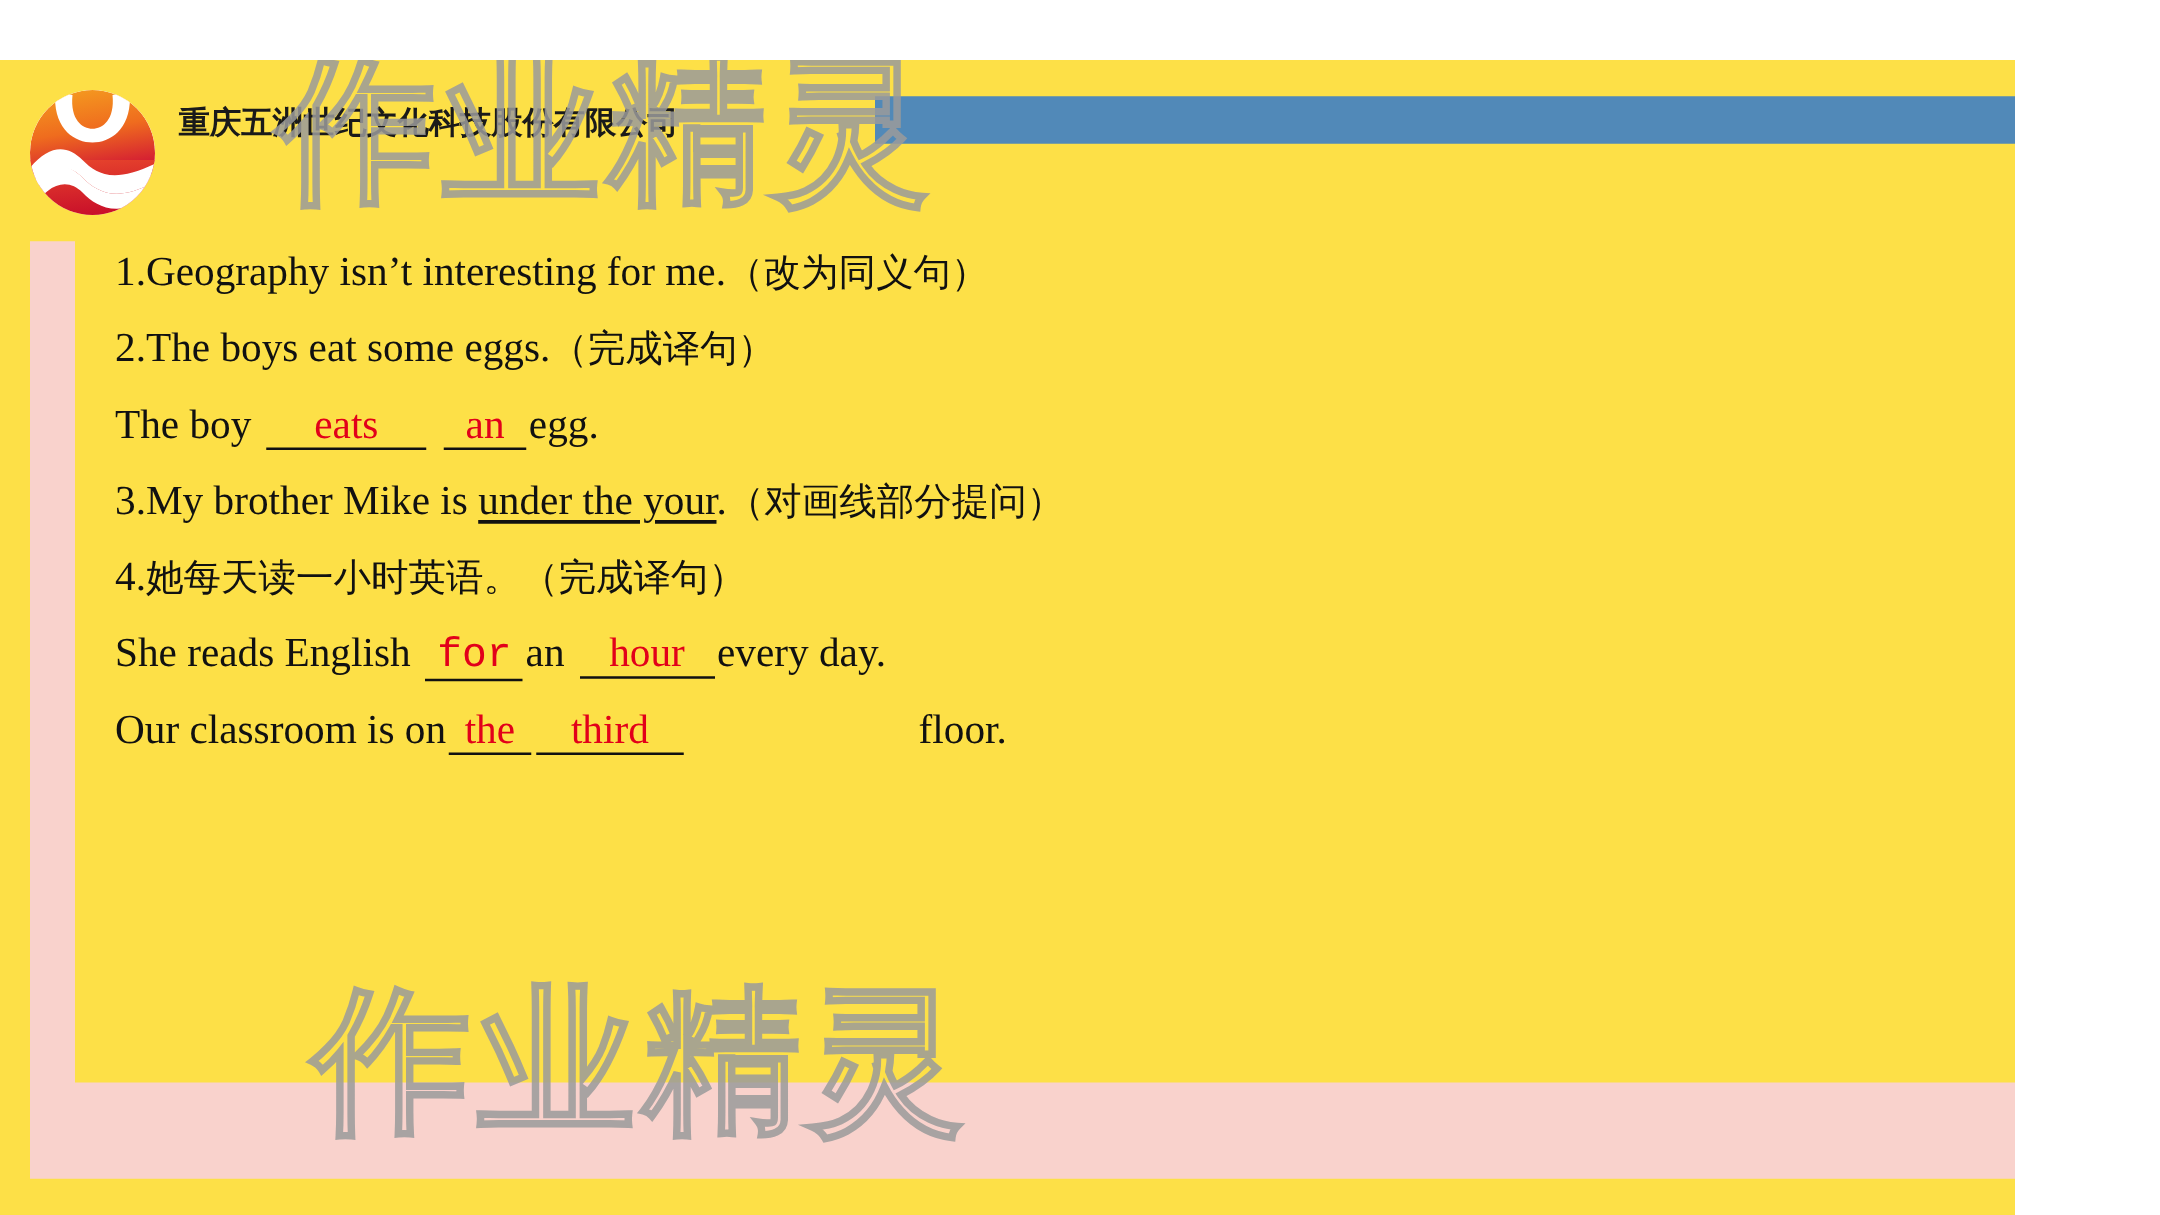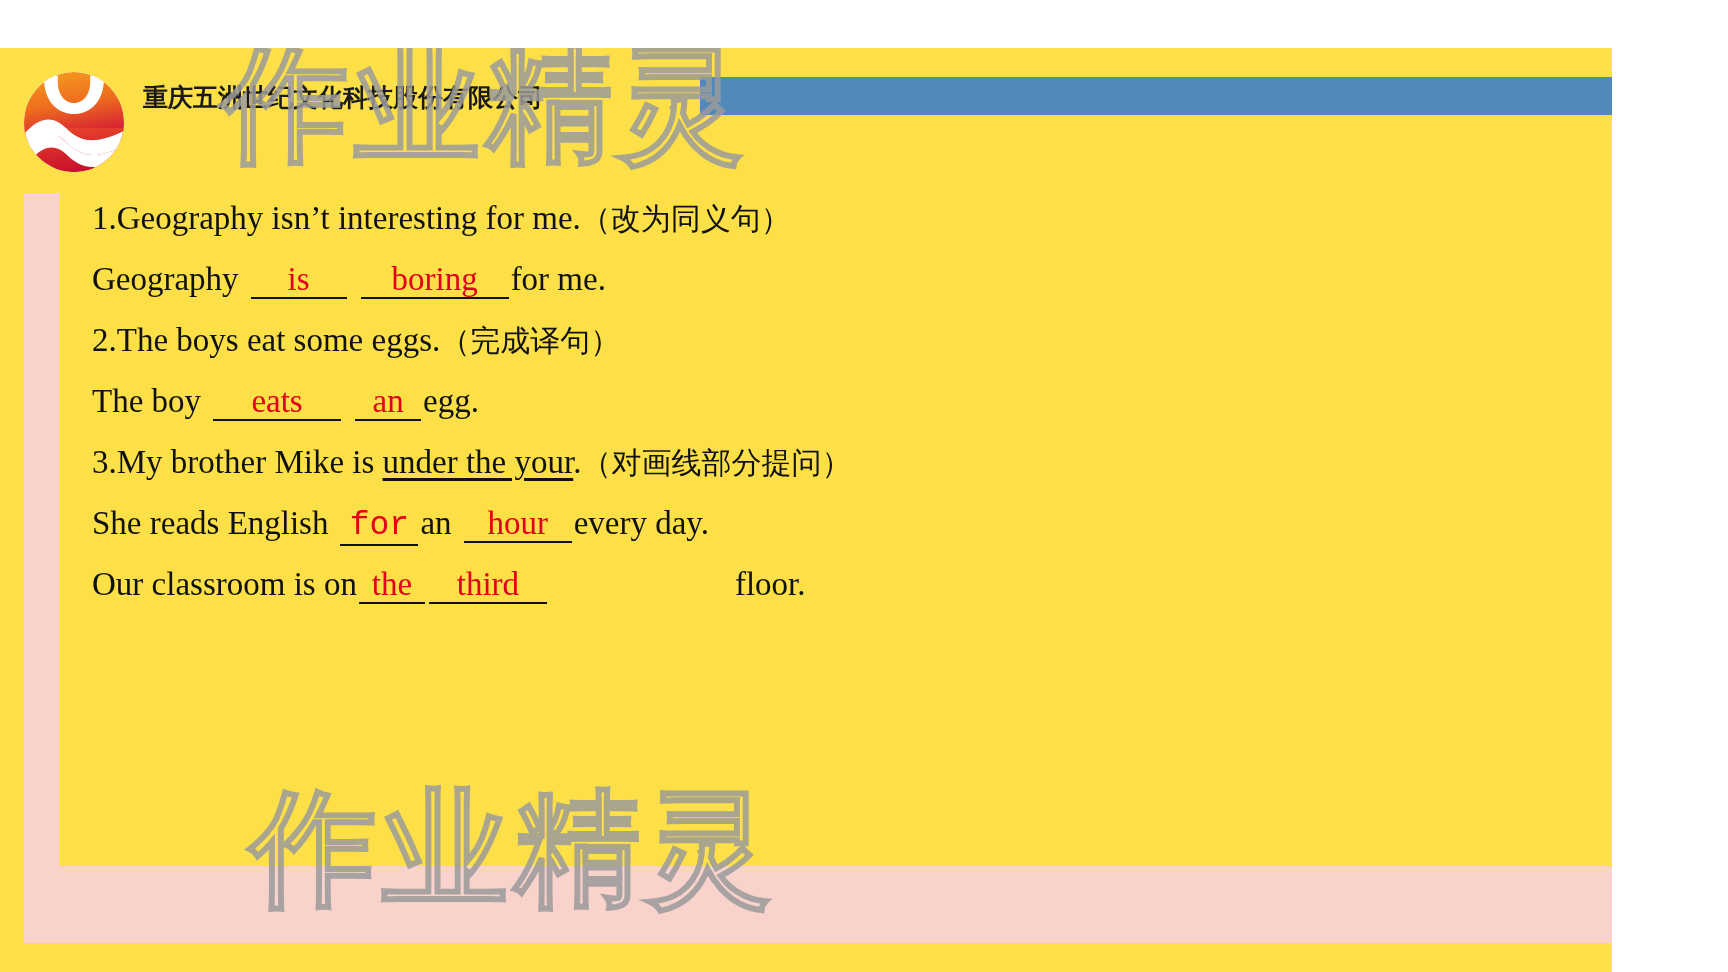--- a/index.html
+++ b/index.html
@@ -191,35 +191,35 @@
   </div>
 
   <div class="company-name">重庆五洲世纪文化科技股份有限公司</div>
 
   <div class="content">
 
 
     <div class="q-line">
       <span class="en">1.</span><span class="en">Geography isn’t interesting for me.</span><span class="cn">（改为同义句）</span>
     </div>
-    <div class="q-line">
-      <span class="en">Geography</span><span class="sp"></span><span class="blank w1">is</span><span class="sp"></span><span class="blank w2">boring</span><span class="en">for me.</span>
-    </div>
 
     <div class="q-line">
       <span class="en">2.</span><span class="en">The boys eat some eggs.</span><span class="cn">（完成译句）</span>
     </div>
     <div class="q-line">
       <span class="en">The boy</span><span class="sp"></span><span class="blank w3">eats</span><span class="sp"></span><span class="blank w9">an</span><span class="en">egg.</span>
     </div>
 
     <div class="q-line">
       <span class="en">3.</span><span class="en">My brother Mike is </span><span class="en ul">under the your</span><span class="en">.</span><span class="cn">（对画线部分提问）</span>
     </div>
 
+    <div class="q-line">
+      <span class="en">4.</span><span class="cn">她每天读一小时英语。（完成译句）</span>
+    </div>
     <div class="q-line">
       <span class="en">She reads English</span><span class="sp"></span><span class="blank w4">for</span><span class="en">an</span><span class="sp"></span><span class="blank w6">hour</span><span class="en">every day.</span>
     </div>
 
     <div class="q-line">
       <span class="en">Our classroom is on</span><span class="blank w9">the</span><span class="blank w10">third</span><span class="gap-wide"></span><span class="en">floor.</span>
     </div>
 
   </div>
 

